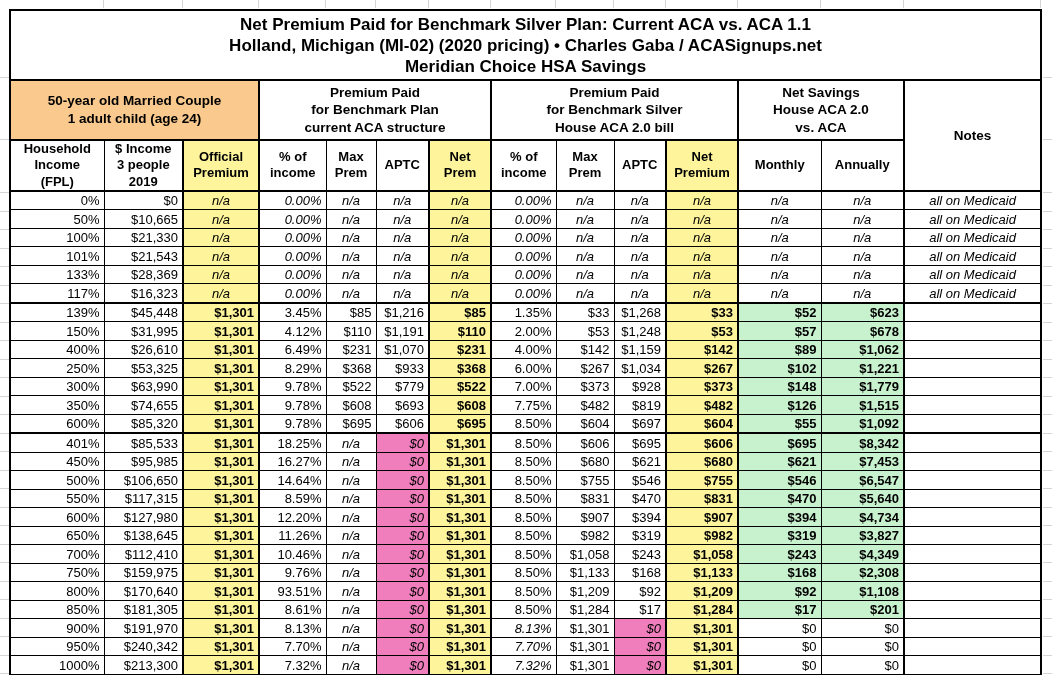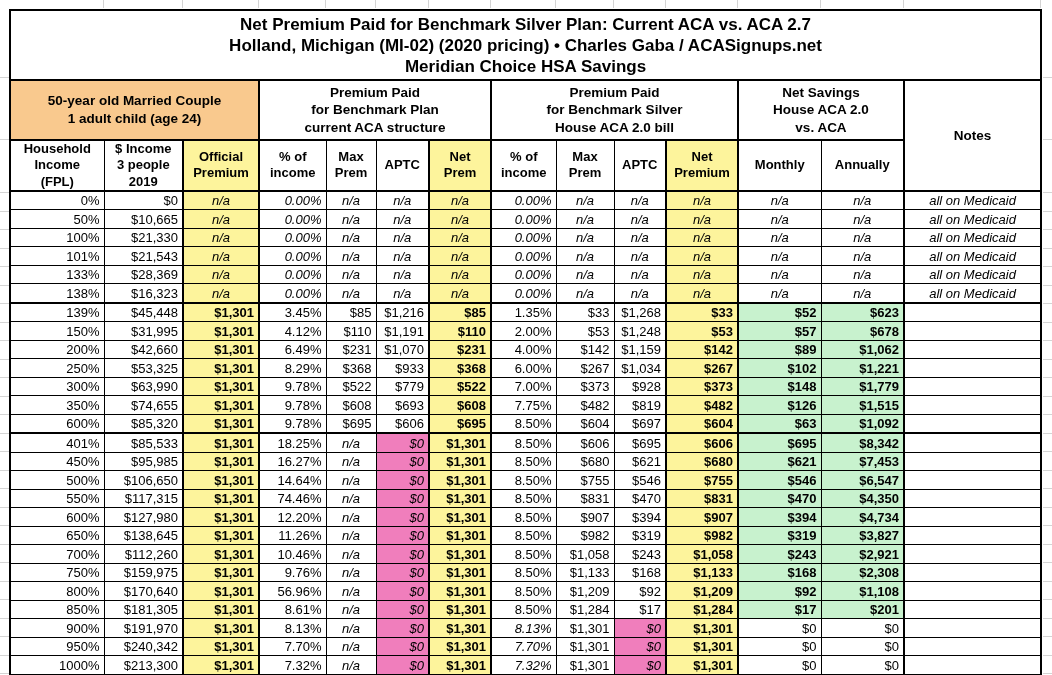--- a/index.html
+++ b/index.html
@@ -156,21 +156,21 @@
       <col style="width:58px">
     <col style="width:52px">
       <col style="width:72px">
       <col style="width:83px">
     <col style="width:83px">
       <col style="width:137px">
   </colgroup>
   <thead>
     <tr>
       <td colspan="14" class="title-cell">
-        <div>Net Premium Paid for Benchmark Silver Plan: Current ACA vs. ACA 2.7</div>
+        <div>Net Premium Paid for Benchmark Silver Plan: Current ACA vs. ACA 1.1</div>
         <div>Holland, Michigan (MI-02) (2020 pricing) • Charles Gaba / ACASignups.net</div>
         <div>Meridian Choice HSA Savings</div>
       </td>
     </tr>
     <tr class="groups">
       <td colspan="3" class="orange">50-year old Married Couple
 1 adult child (age 24)</td>
       <td colspan="4">Premium Paid
 for Benchmark Plan
 current ACA structure</td>
@@ -284,21 +284,21 @@
         <td class="num yellow strong bl2 br2 na">n/a</td>
         <td class="num ital">0.00%</td>
         <td class="num na">n/a</td>
         <td class="num na">n/a</td>
         <td class="num yellow strong bl2 br2 na">n/a</td>
         <td class="num bl2 na">n/a</td>
         <td class="num br2 na">n/a</td>
         <td class="note-cell br2">all on Medicaid</td>
       </tr>
       <tr>
-        <td class="num">138%</td>
+        <td class="num">117%</td>
         <td class="num">$16,323</td>
         <td class="num yellow strong bl2 br2 na">n/a</td>
         <td class="num ital">0.00%</td>
         <td class="num na">n/a</td>
         <td class="num na">n/a</td>
         <td class="num yellow strong bl2 br2 na">n/a</td>
         <td class="num ital">0.00%</td>
         <td class="num na">n/a</td>
         <td class="num na">n/a</td>
         <td class="num yellow strong bl2 br2 na">n/a</td>
@@ -332,22 +332,22 @@
         <td class="num yellow strong bl2 br2">$110</td>
         <td class="num">2.00%</td>
         <td class="num">$53</td>
         <td class="num">$1,248</td>
         <td class="num yellow strong bl2 br2">$53</td>
         <td class="num bl2 green strong">$57</td>
         <td class="num br2 green strong">$678</td>
         <td class="note-cell br2"></td>
       </tr>
       <tr>
-        <td class="num">200%</td>
-        <td class="num">$42,660</td>
+        <td class="num">400%</td>
+        <td class="num">$26,610</td>
         <td class="num yellow strong bl2 br2">$1,301</td>
         <td class="num">6.49%</td>
         <td class="num">$231</td>
         <td class="num">$1,070</td>
         <td class="num yellow strong bl2 br2">$231</td>
         <td class="num">4.00%</td>
         <td class="num">$142</td>
         <td class="num">$1,159</td>
         <td class="num yellow strong bl2 br2">$142</td>
         <td class="num bl2 green strong">$89</td>
@@ -407,21 +407,21 @@
         <td class="num">$85,320</td>
         <td class="num yellow strong bl2 br2">$1,301</td>
         <td class="num">9.78%</td>
         <td class="num">$695</td>
         <td class="num">$606</td>
         <td class="num yellow strong bl2 br2">$695</td>
         <td class="num">8.50%</td>
         <td class="num">$604</td>
         <td class="num">$697</td>
         <td class="num yellow strong bl2 br2">$604</td>
-        <td class="num bl2 green strong">$63</td>
+        <td class="num bl2 green strong">$55</td>
         <td class="num br2 green strong">$1,092</td>
         <td class="note-cell br2"></td>
       </tr>
       <tr class="tt">
         <td class="num">401%</td>
         <td class="num">$85,533</td>
         <td class="num yellow strong bl2 br2">$1,301</td>
         <td class="num">18.25%</td>
         <td class="num na">n/a</td>
         <td class="num pink ital">$0</td>
@@ -463,30 +463,30 @@
         <td class="num">$546</td>
         <td class="num yellow strong bl2 br2">$755</td>
         <td class="num bl2 green strong">$546</td>
         <td class="num br2 green strong">$6,547</td>
         <td class="note-cell br2"></td>
       </tr>
       <tr>
         <td class="num">550%</td>
         <td class="num">$117,315</td>
         <td class="num yellow strong bl2 br2">$1,301</td>
-        <td class="num">74.46%</td>
+        <td class="num">8.59%</td>
         <td class="num na">n/a</td>
         <td class="num pink ital">$0</td>
         <td class="num yellow strong bl2 br2">$1,301</td>
         <td class="num">8.50%</td>
         <td class="num">$831</td>
         <td class="num">$470</td>
         <td class="num yellow strong bl2 br2">$831</td>
         <td class="num bl2 green strong">$470</td>
-        <td class="num br2 green strong">$4,350</td>
+        <td class="num br2 green strong">$5,640</td>
         <td class="note-cell br2"></td>
       </tr>
       <tr>
         <td class="num">600%</td>
         <td class="num">$127,980</td>
         <td class="num yellow strong bl2 br2">$1,301</td>
         <td class="num">12.20%</td>
         <td class="num na">n/a</td>
         <td class="num pink ital">$0</td>
         <td class="num yellow strong bl2 br2">$1,301</td>
@@ -509,32 +509,32 @@
         <td class="num">8.50%</td>
         <td class="num">$982</td>
         <td class="num">$319</td>
         <td class="num yellow strong bl2 br2">$982</td>
         <td class="num bl2 green strong">$319</td>
         <td class="num br2 green strong">$3,827</td>
         <td class="note-cell br2"></td>
       </tr>
       <tr>
         <td class="num">700%</td>
-        <td class="num">$112,260</td>
+        <td class="num">$112,410</td>
         <td class="num yellow strong bl2 br2">$1,301</td>
         <td class="num">10.46%</td>
         <td class="num na">n/a</td>
         <td class="num pink ital">$0</td>
         <td class="num yellow strong bl2 br2">$1,301</td>
         <td class="num">8.50%</td>
         <td class="num">$1,058</td>
         <td class="num">$243</td>
         <td class="num yellow strong bl2 br2">$1,058</td>
         <td class="num bl2 green strong">$243</td>
-        <td class="num br2 green strong">$2,921</td>
+        <td class="num br2 green strong">$4,349</td>
         <td class="note-cell br2"></td>
       </tr>
       <tr>
         <td class="num">750%</td>
         <td class="num">$159,975</td>
         <td class="num yellow strong bl2 br2">$1,301</td>
         <td class="num">9.76%</td>
         <td class="num na">n/a</td>
         <td class="num pink ital">$0</td>
         <td class="num yellow strong bl2 br2">$1,301</td>
@@ -543,21 +543,21 @@
         <td class="num">$168</td>
         <td class="num yellow strong bl2 br2">$1,133</td>
         <td class="num bl2 green strong">$168</td>
         <td class="num br2 green strong">$2,308</td>
         <td class="note-cell br2"></td>
       </tr>
       <tr>
         <td class="num">800%</td>
         <td class="num">$170,640</td>
         <td class="num yellow strong bl2 br2">$1,301</td>
-        <td class="num">56.96%</td>
+        <td class="num">93.51%</td>
         <td class="num na">n/a</td>
         <td class="num pink ital">$0</td>
         <td class="num yellow strong bl2 br2">$1,301</td>
         <td class="num">8.50%</td>
         <td class="num">$1,209</td>
         <td class="num">$92</td>
         <td class="num yellow strong bl2 br2">$1,209</td>
         <td class="num bl2 green strong">$92</td>
         <td class="num br2 green strong">$1,108</td>
         <td class="note-cell br2"></td>

